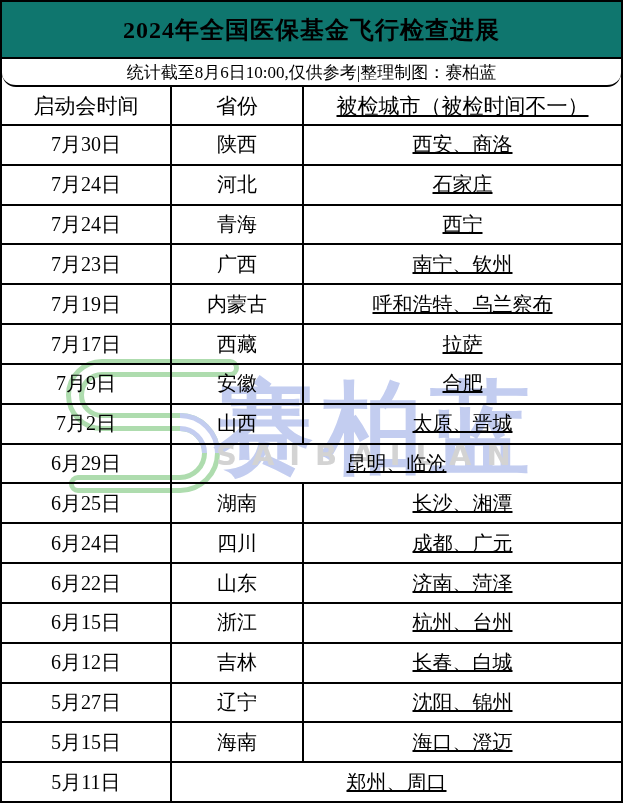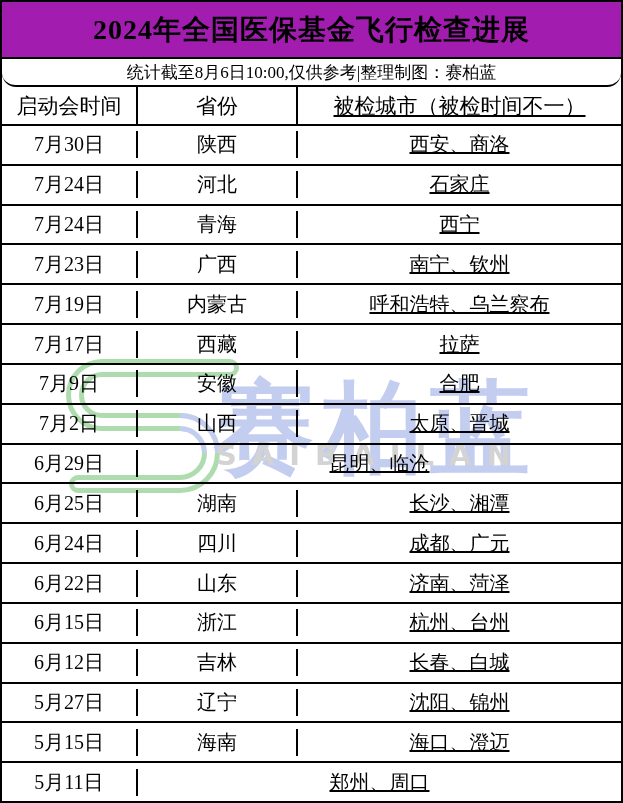--- a/index.html
+++ b/index.html
@@ -30,42 +30,42 @@
   .wm-en {
     position:absolute; left:184px; top:84px;
     font-family:"DejaVu Sans","Liberation Sans",sans-serif;
     font-weight:700; font-size:29px; letter-spacing:15px;
     color:#d3d3d3; white-space:nowrap;
   }
   
   .grid { position:relative; z-index:1; display:flex; flex-direction:column; flex:1; background:transparent; }
   .title-bar {
     height:55px; flex:0 0 55px;
-    background:#a21caf;
+    background:#0f766e;
     border-bottom:2px solid #000;
     display:flex; align-items:center; justify-content:center;
-    font-size:28px; font-weight:bold; letter-spacing:1px;
+    font-size:24px; font-weight:bold; letter-spacing:1px;
   }
   .subtitle-bar {
     height:26px; flex:0 0 26px;
     border-bottom:2px solid #000;
     display:flex; align-items:center; justify-content:center;
     font-size:17px; background:transparent;border-radius:14px;
   }
   .hdr-row, .data-row { display:flex; border-bottom:2px solid #000; background:transparent; }
   .hdr-row { height:37px; flex:0 0 37px; }
-  .data-row { flex:1 1 auto;align-items:center; }
+  .data-row { flex:1 1 auto; }
   .data-row:last-child { border-bottom:none; }
   .cell {
     display:flex; align-items:center; justify-content:center;
     font-size:20px; box-sizing:border-box; background:transparent;
     white-space:nowrap;
   }
-  .c1 { width:136px; border-right:2px solid #000; }
-  .c2 { width:160px; border-right:2px solid #000; }
+  .c1 { width:170px; border-right:2px solid #000; }
+  .c2 { width:132px; border-right:2px solid #000; }
   .c3 { flex:1;text-decoration:underline; }
   .hdr-row .cell { font-size:21px; }
 </style>
 </head>
 <body>
 
 <div class="sheet">
 
   <div class="watermark">
     <svg class="wm-logo" width="210" height="140" viewBox="0 0 210 140">

